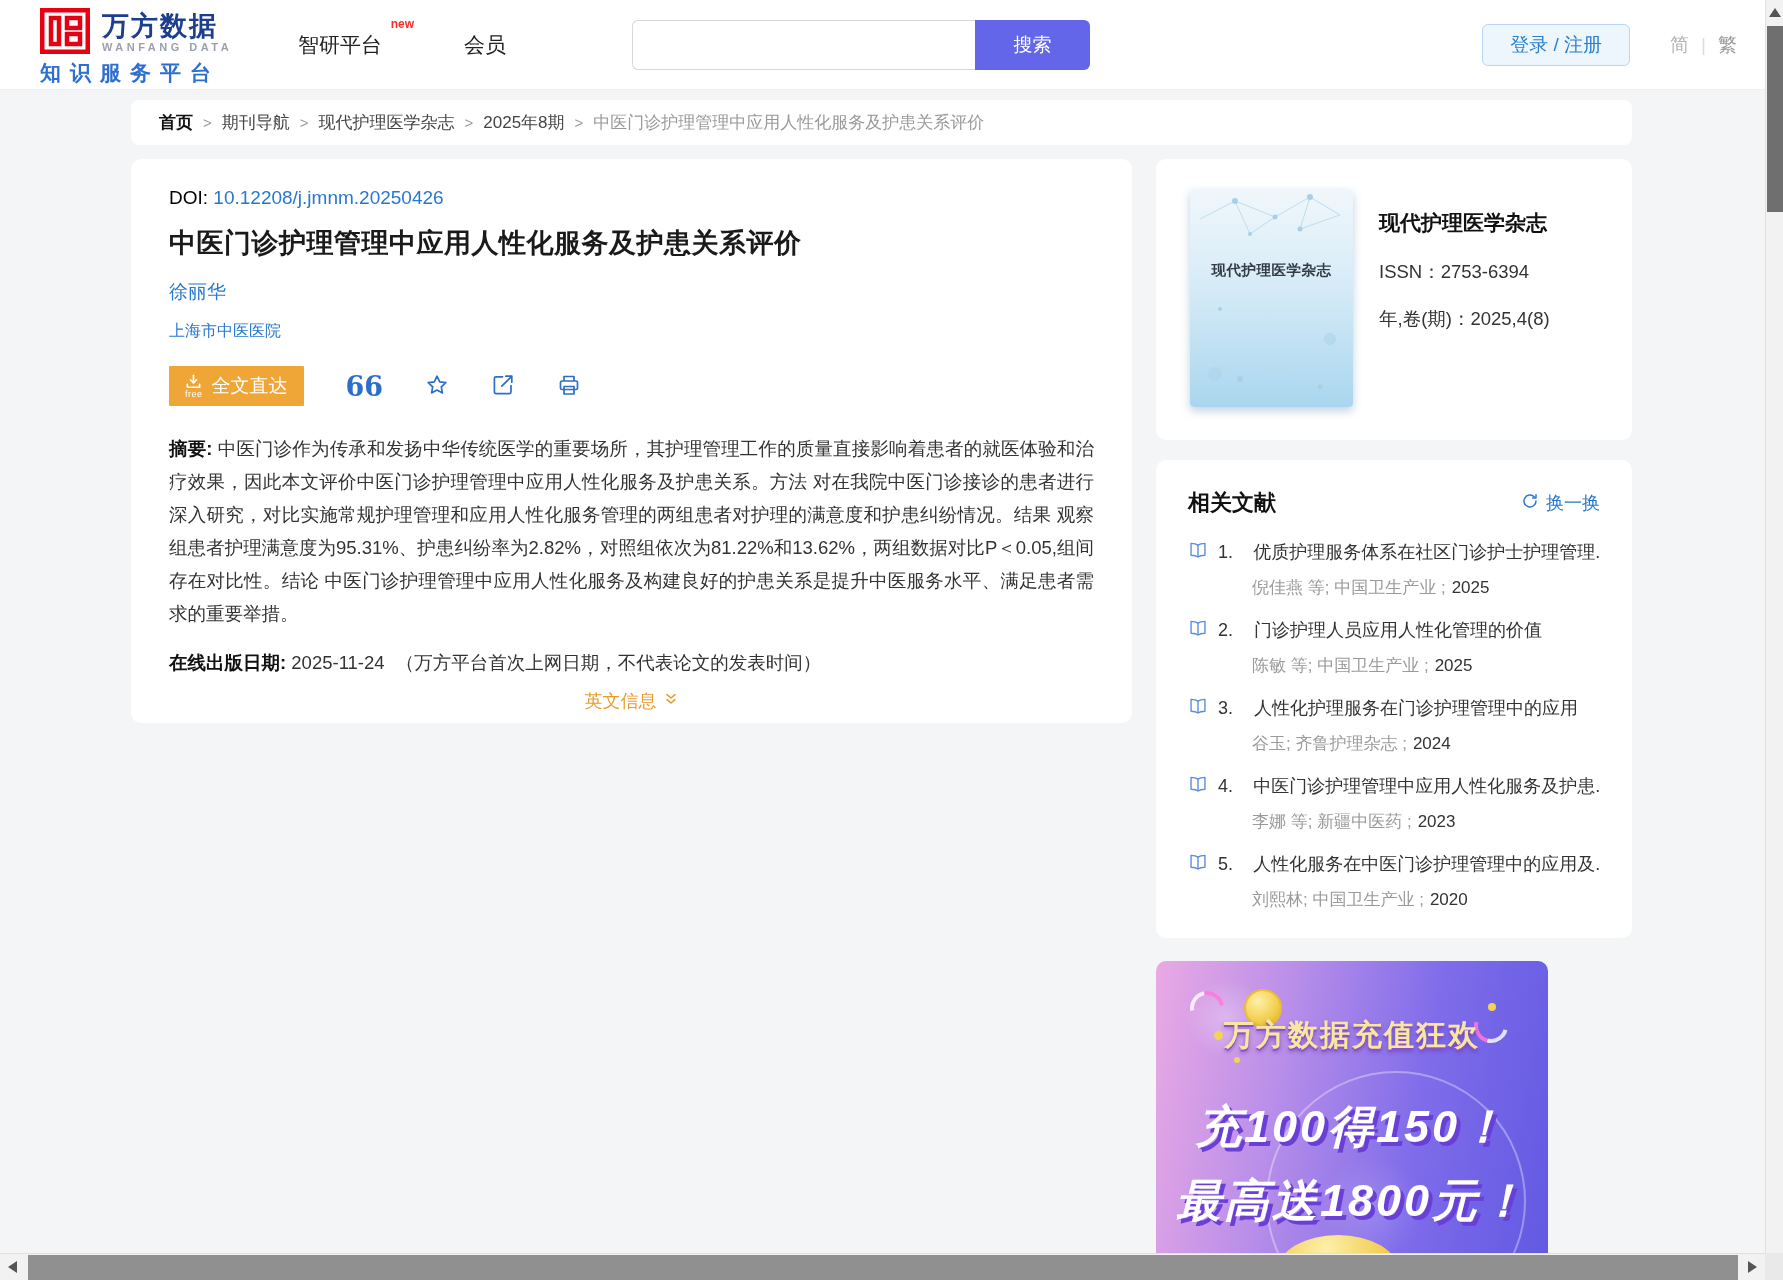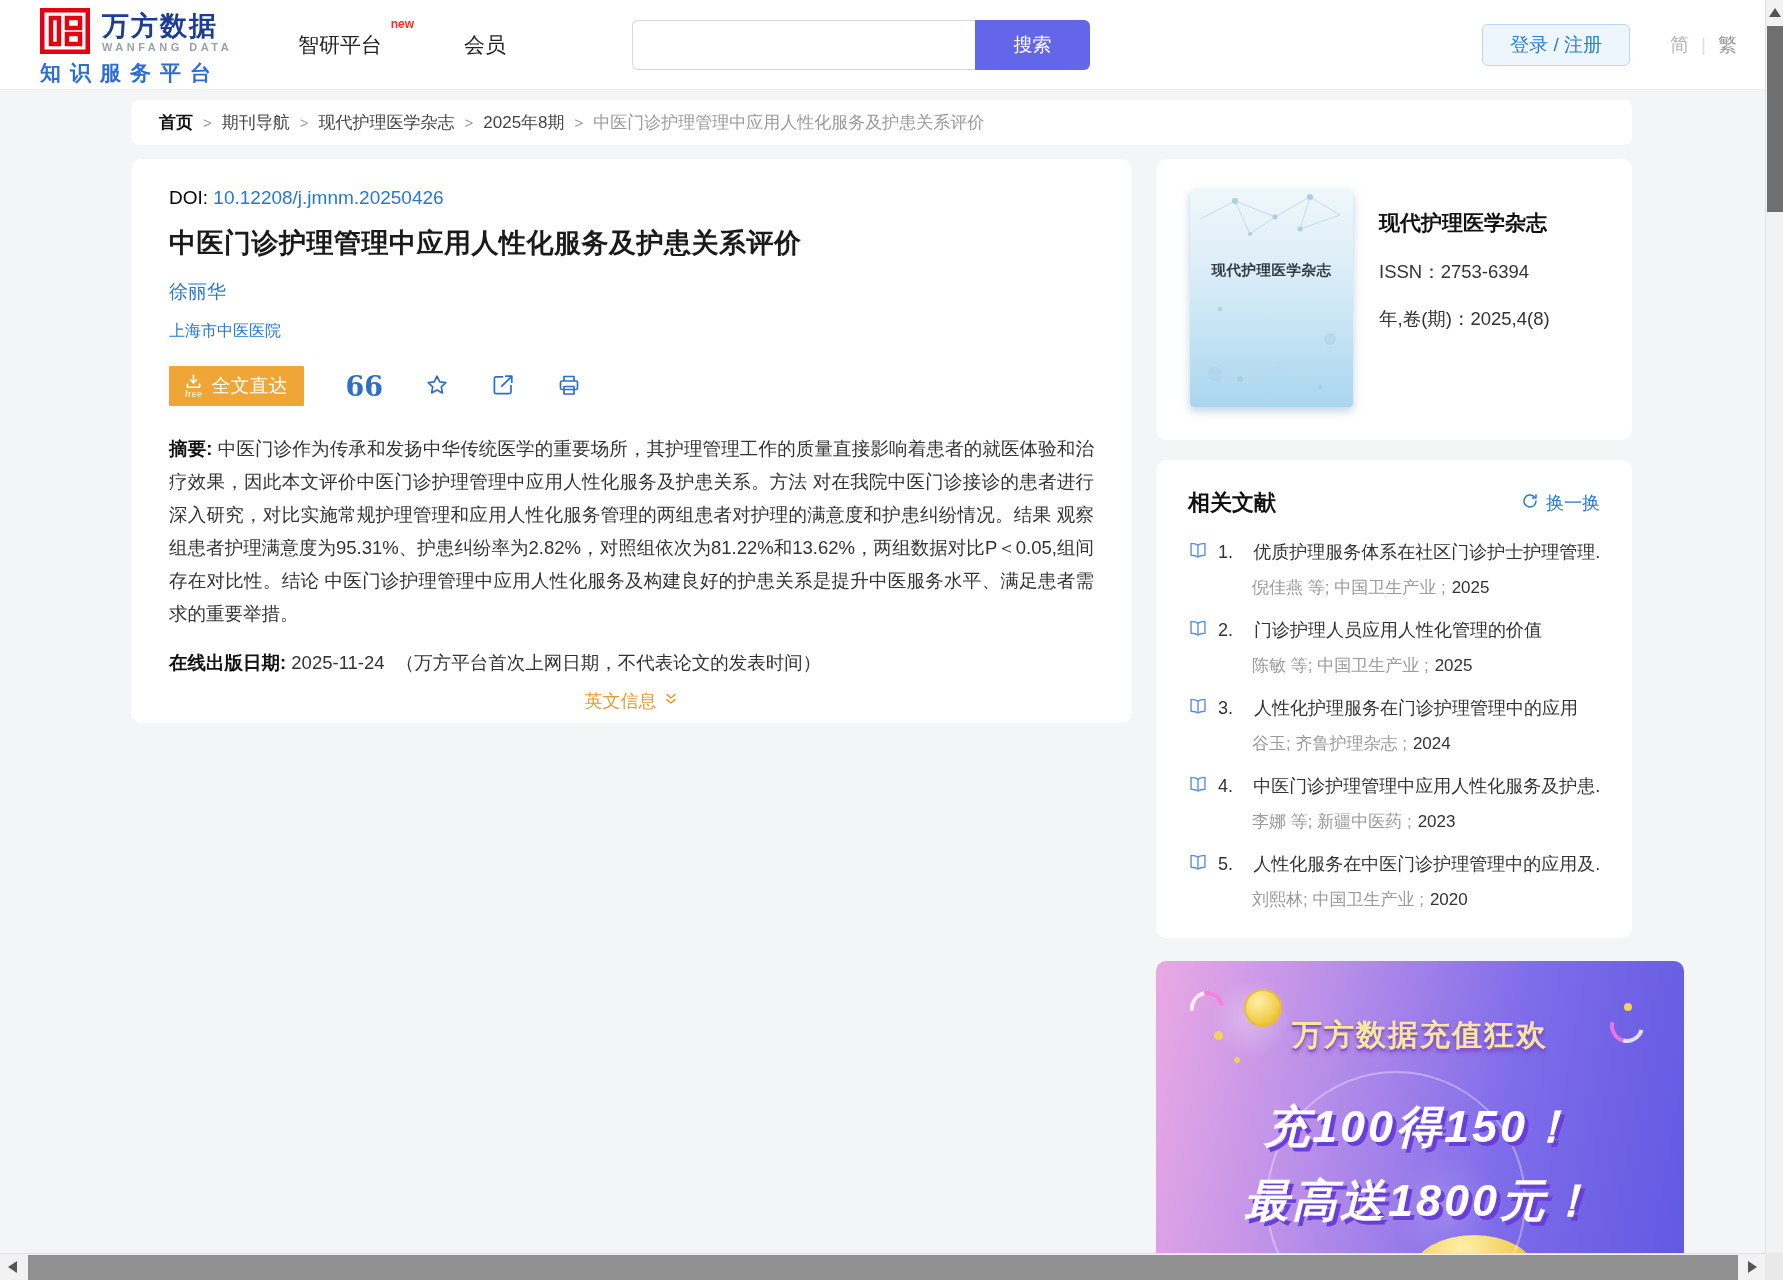--- a/index.html
+++ b/index.html
@@ -122,21 +122,21 @@
   .book-icon { color:#5b8ede; flex:0 0 auto; }
   .r-num { font-size:18px; color:#333; width:26px; }
   .r-title {
     font-size:18px; color:#333; white-space:nowrap; overflow:hidden; max-width:370px; display:inline-block;
   }
   .r-meta { margin-top:12px; padding-left:64px; font-size:17px; color:#9a9a9a; }
   .r-year { color:#333; margin-left:6px; }
 
   
   .promo-banner {
-    position:absolute; top:802px; left:0; width:528px; height:318px; border-radius:10px; overflow:hidden;
+    position:absolute; top:802px; left:0; width:392px; height:318px; border-radius:10px; overflow:hidden;
     background:
       radial-gradient(closest-side circle at 18% 18%, rgba(255,255,255,0.28), rgba(255,255,255,0) 70%),
       radial-gradient(closest-side circle at 55% 78%, rgba(255,255,255,0.14), rgba(255,255,255,0) 75%),
       linear-gradient(100deg,#eaa9e4 0%,#bb90e9 30%,#7f6cea 65%,#6159e2 100%);
   }
   .promo-coin {
     position:absolute; left:88px; top:28px; width:38px; height:38px; border-radius:50%;
     background:radial-gradient(circle at 35% 30%,#fdf0a8,#f3cf4e 60%,#d9a822);
     border:2px solid #e9bd34;
   }

